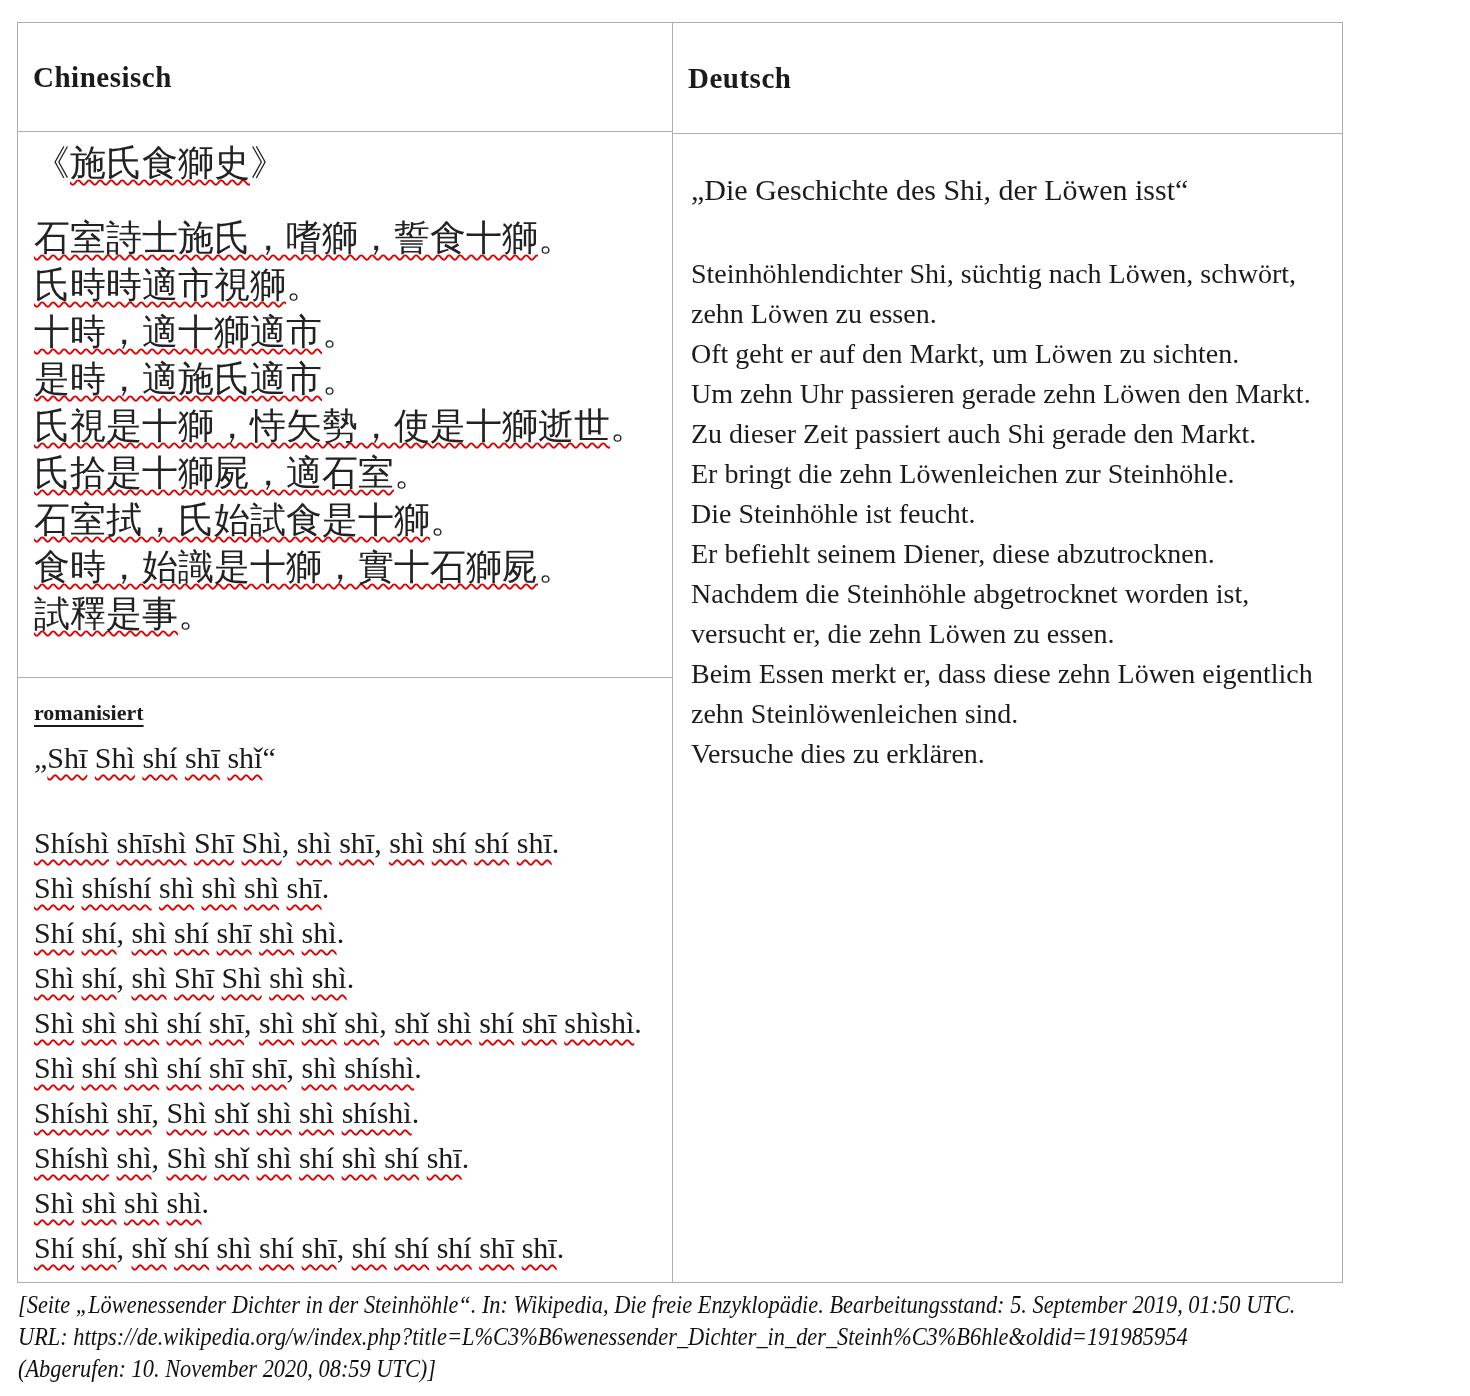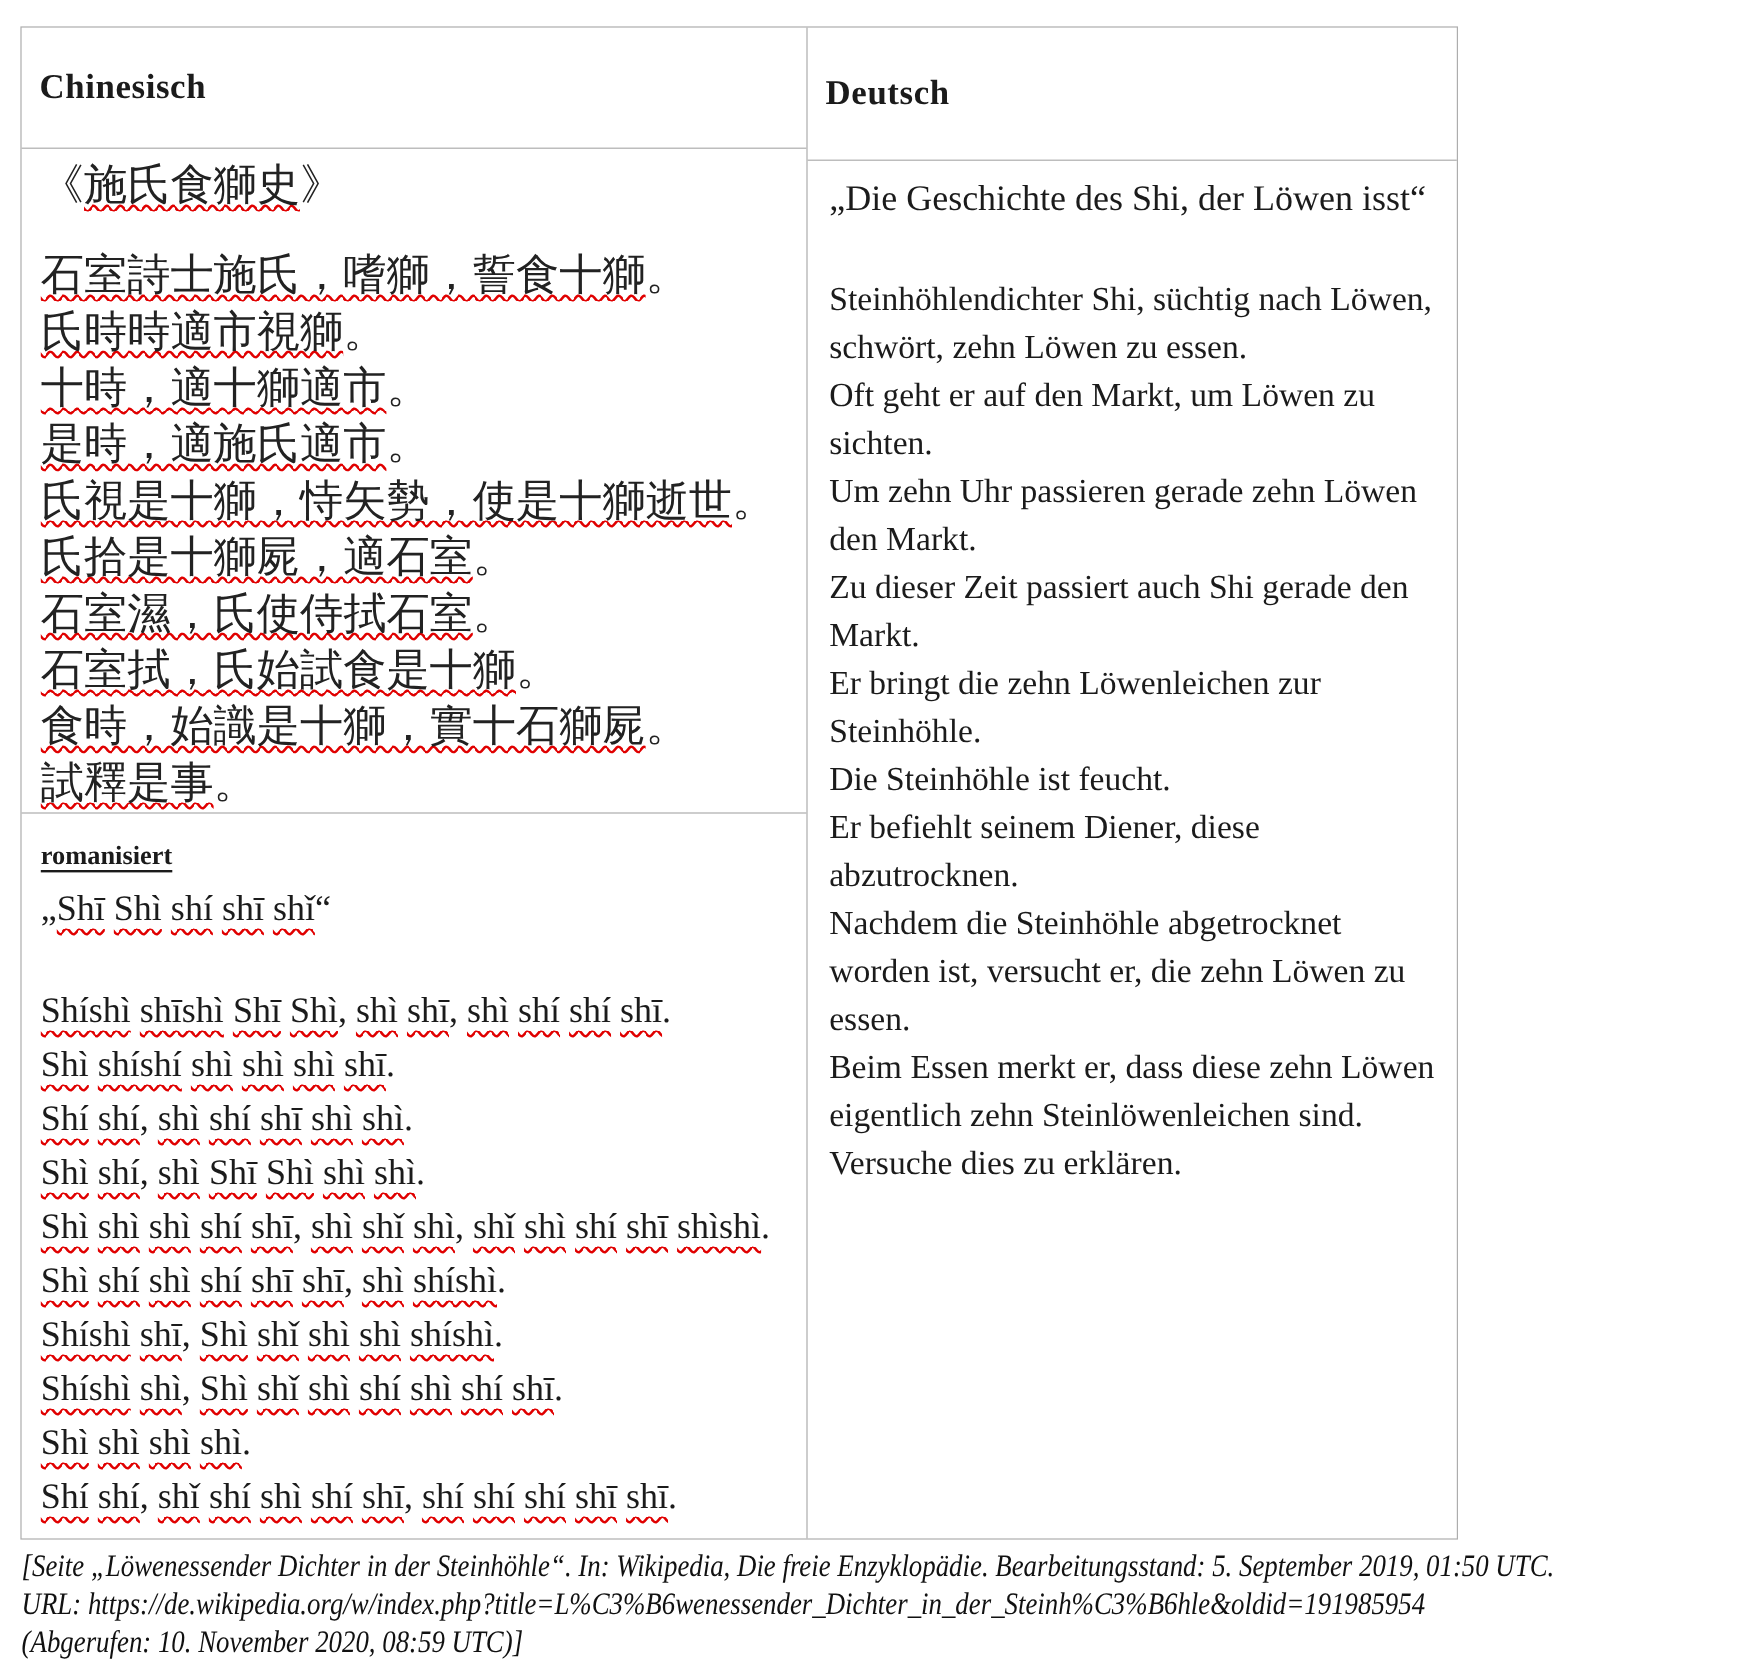--- a/index.html
+++ b/index.html
@@ -11,21 +11,21 @@
   body{
     width:1470px;height:1396px;
     background:#ffffff;
     color:var(--text);
     font-family:"Liberation Serif","DejaVu Serif",serif;
     position:relative;
     overflow:hidden;
   }
   .table{
     position:absolute;left:17px;top:22px;
-    width:1198px;height:1261px;
+    width:1326px;height:1261px;
     border:1px solid var(--border);
     display:flex;
     background:#fff;
     box-sizing:border-box;
   }
   .col{display:flex;flex-direction:column;box-sizing:border-box;}
   .col-left{width:654px;}
   .col-right{flex:1;border-left:1px solid var(--border);}
   .cell{box-sizing:border-box;}
   .header-cell{
@@ -54,21 +54,21 @@
     text-decoration:underline;
     text-decoration-thickness:2px;
     text-underline-offset:5px;
     font-size:22px;
   }
   .de-cell{
     flex:1;
     padding:9px 18px;
     font-size:28px;line-height:40px;
   }
-  .de-title{font-size:30px;line-height:46px;}
+  .de-title{font-size:30px;line-height:46px;margin-top:24px;}
   .spacer-zh{height:28px;}
   .spacer-rom{height:40px;}
   .spacer-de{height:41px;}
   .sq{
     text-decoration:underline;
     text-decoration-style:wavy;
     text-decoration-color:var(--sq);
     text-decoration-thickness:1.5px;
     text-underline-offset:6px;
   }
@@ -96,21 +96,20 @@
     <div class="cell zh-cell">
       <div class="zh-line">《<span class="sq">施氏食獅史</span>》</div>
       <div class="spacer-zh"></div>
       <div>
           <div class="zh-line"><span class="sq">石室詩士施氏，嗜獅，誓食十獅</span>。</div>
           <div class="zh-line"><span class="sq">氏時時適市視獅</span>。</div>
           <div class="zh-line"><span class="sq">十時，適十獅適市</span>。</div>
           <div class="zh-line"><span class="sq">是時，適施氏適市</span>。</div>
           <div class="zh-line"><span class="sq">氏視是十獅，恃矢勢，使是十獅逝世</span>。</div>
           <div class="zh-line"><span class="sq">氏拾是十獅屍，適石室</span>。</div>
-          <div class="zh-line"><span class="sq">石室濕，氏使侍拭石室</span>。</div>
           <div class="zh-line"><span class="sq">石室拭，氏始試食是十獅</span>。</div>
           <div class="zh-line"><span class="sq">食時，始識是十獅，實十石獅屍</span>。</div>
           <div class="zh-line"><span class="sq">試釋是事</span>。</div>
         </div>
     </div>
     <div class="cell rom-cell">
       <div class="rom-heading">romanisiert</div>
       <div class="rom-line">„<span class="sq">Shī</span> <span class="sq">Shì</span> <span class="sq">shí</span> <span class="sq">shī</span> <span class="sq">shǐ</span>“</div>
       <div class="spacer-rom"></div>
       <div>

